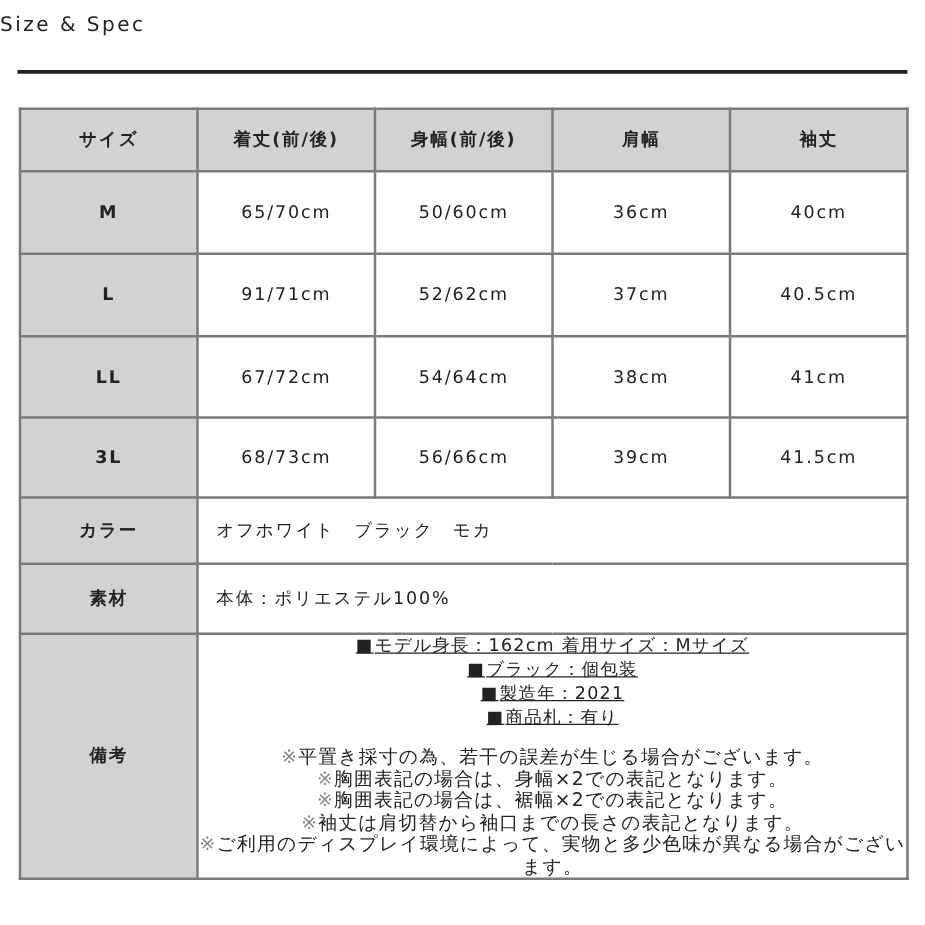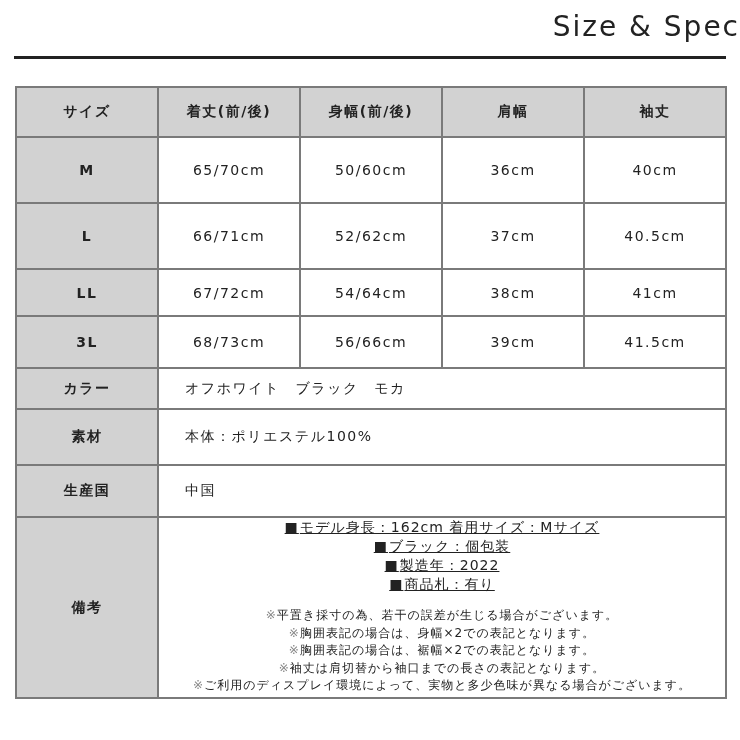--- a/index.html
+++ b/index.html
@@ -1,32 +1,32 @@
 <!DOCTYPE html>
 <html><head>
 <meta charset="utf-8">
 <style>
   html, body { margin:0; padding:0; background:#fff; }
   body { width:740px; height:740px; position:relative; overflow:hidden;
          font-family:"DejaVu Sans", sans-serif; color:#222; }
-  .title { position:absolute; left:0; top:10px; width:740px; text-align:right;
-           font-size:28px; letter-spacing:2px; color:#222; font-family:"DejaVu Sans", sans-serif; }
+  .title { position:absolute; left:0; top:10px; width:740px; text-align:left;
+           font-size:16px; letter-spacing:2px; color:#222; font-family:"DejaVu Sans", sans-serif; }
   .rule { position:absolute; left:14px; top:56px; width:712px; height:3px; background:#222; }
   .tbl { position:absolute; left:15px; top:86px; width:710px; border-collapse:collapse;
          table-layout:fixed; }
   .tbl td { border:2px solid #7a7a7a; text-align:center; font-size:14px; letter-spacing:1.5px;
             padding:0; color:#222; }
   .tbl td.hd { background:#d2d2d2; font-weight:bold; }
   .tbl tr.head td { background:#d2d2d2; font-weight:bold; }
-  .tbl td.left { text-align:left; padding-left:26px; }
+  .tbl td.left { text-align:left; padding-left:14px; }
   .notes { text-align:left; padding:4px 0 4px 16px; vertical-align:top; }
   .notes .bl { font-size:14px; line-height:19px; letter-spacing:1px;text-decoration:underline; }
   .notes .bl::before { content:"■"; margin-right:1px; }
   .notes .gap { height:13px; }
-  .notes .sm { font-size:12px; line-height:17.5px; letter-spacing:1px; }
+  .notes .sm { font-size:15px; line-height:17.5px; letter-spacing:1px; }
   .notes .sm::before { content:"※"; color:#888; }
 </style>
 </head>
 <body>
 
 <div class="title">Size &amp; Spec</div>
 <div class="rule"></div>
 
 <table class="tbl">
   <colgroup>
@@ -46,57 +46,53 @@
   </tr>
   <tr style="height:66px">
     <td class="hd">M</td>
     <td>65/70cm</td>
     <td>50/60cm</td>
     <td>36cm</td>
     <td>40cm</td>
   </tr>
   <tr style="height:66px">
     <td class="hd">L</td>
-    <td>66/71cm</td>
+    <td>91/71cm</td>
     <td>52/62cm</td>
     <td>37cm</td>
     <td>40.5cm</td>
   </tr>
-  <tr style="height:47px">
+  <tr style="height:65px">
     <td class="hd">LL</td>
     <td>67/72cm</td>
     <td>54/64cm</td>
     <td>38cm</td>
     <td>41cm</td>
   </tr>
-  <tr style="height:52px">
+  <tr style="height:64px">
     <td class="hd">3L</td>
     <td>68/73cm</td>
     <td>56/66cm</td>
     <td>39cm</td>
     <td>41.5cm</td>
   </tr>
-  <tr style="height:41px">
+  <tr style="height:53px">
     <td class="hd">カラー</td>
     <td class="left" colspan="4">オフホワイト　ブラック　モカ</td>
   </tr>
   <tr style="height:56px">
     <td class="hd">素材</td>
     <td class="left" colspan="4">本体：ポリエステル100%</td>
   </tr>
-  <tr style="height:52px">
-    <td class="hd">生産国</td>
-    <td class="left" colspan="4">中国</td>
-  </tr>
   <tr style="height:181px">
     <td class="hd">備考</td>
     <td class="notes" colspan="4">
       <div class="bl">モデル身長：162cm 着用サイズ：Mサイズ</div>
       <div class="bl">ブラック：個包装</div>
-      <div class="bl">製造年：2022</div>
+      <div class="bl">製造年：2021</div>
       <div class="bl">商品札：有り</div>
       <div class="gap"></div>
       <div class="sm">平置き採寸の為、若干の誤差が生じる場合がございます。</div>
       <div class="sm">胸囲表記の場合は、身幅×2での表記となります。</div>
       <div class="sm">胸囲表記の場合は、裾幅×2での表記となります。</div>
       <div class="sm">袖丈は肩切替から袖口までの長さの表記となります。</div>
       <div class="sm">ご利用のディスプレイ環境によって、実物と多少色味が異なる場合がございます。</div>
     </td>
   </tr>
 </tbody>

